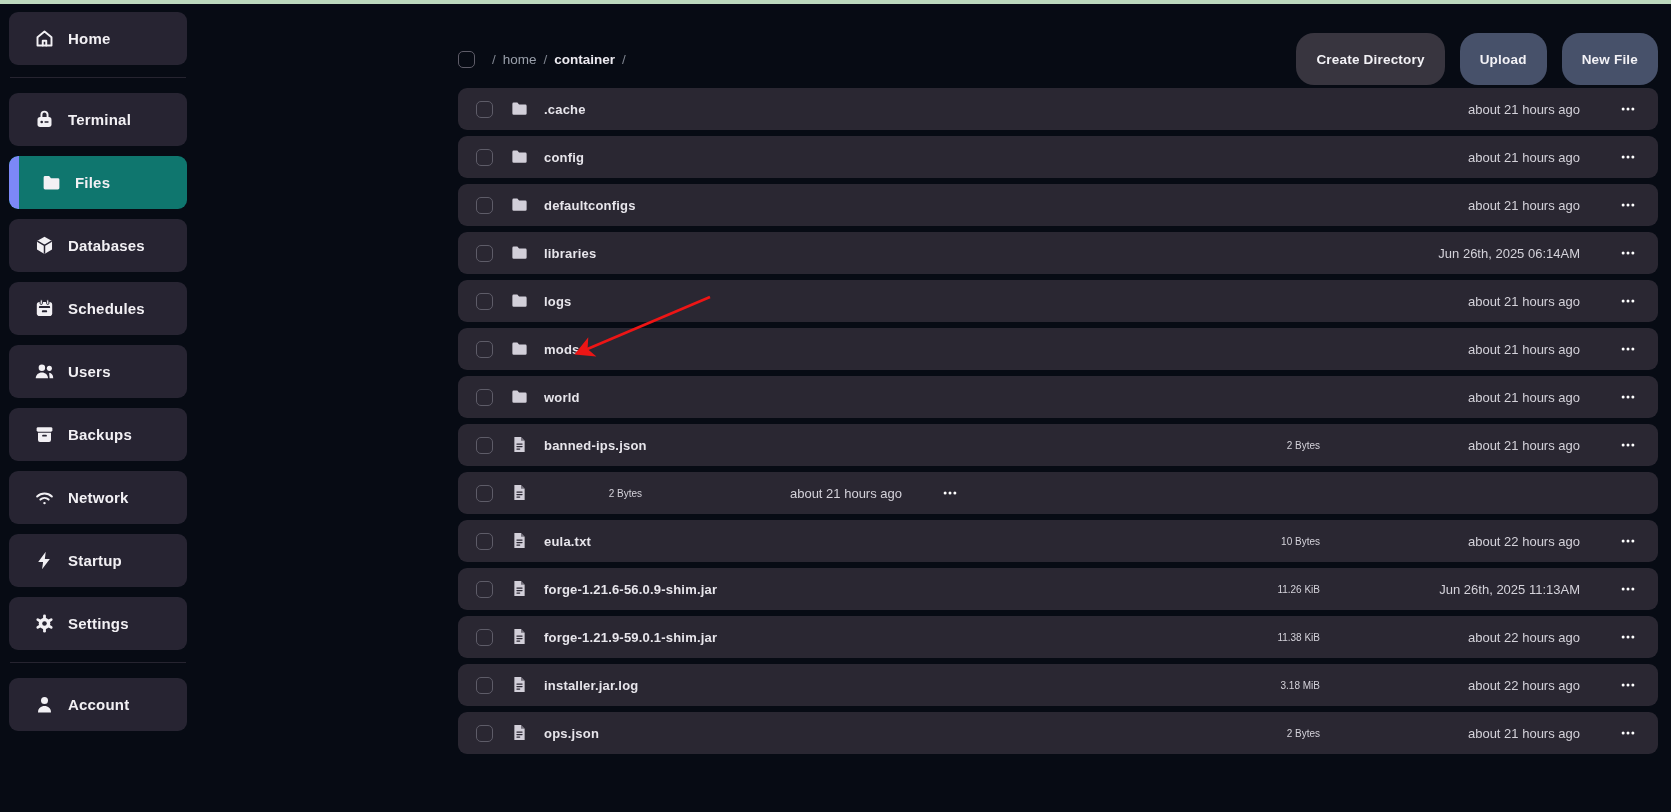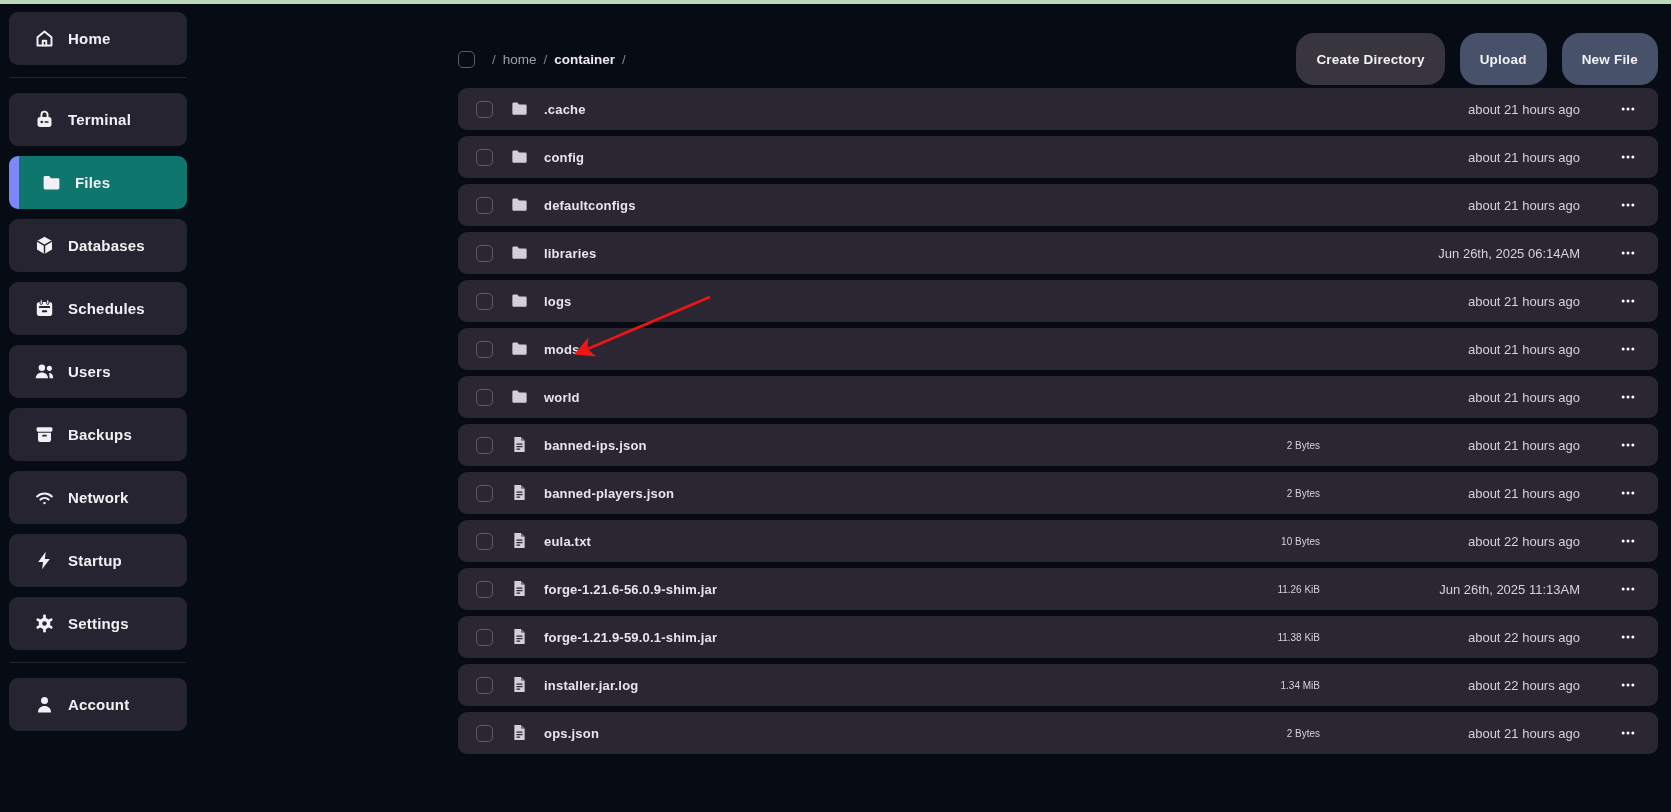--- a/index.html
+++ b/index.html
@@ -372,21 +372,20 @@
     <span class="checkbox"></span>
     <span class="icon">
           <svg viewBox="0 0 24 24">
             <path d="M5.5 2.5h8.4l4.6 4.8v14.2H5.5z" fill="currentColor"></path>
             <path d="M13.9 2.5v4.8h4.6z" fill="#2a2732" opacity=".55"></path>
             <rect x="8" y="10.6" width="8" height="1.6" rx=".8" fill="#2a2732"></rect>
             <rect x="8" y="13.8" width="8" height="1.6" rx=".8" fill="#2a2732"></rect>
             <rect x="8" y="17" width="5" height="1.6" rx=".8" fill="#2a2732"></rect>
           </svg>
         </span>
-    <span class="file-name">banned-players.json</span>
     <span class="file-size">2 Bytes</span>
     <span class="file-time">about 21 hours ago</span>
     <span class="row-menu">
       <svg viewBox="0 0 24 24" fill="currentColor">
             <circle cx="5.5" cy="12" r="2"></circle>
             <circle cx="12" cy="12" r="2"></circle>
             <circle cx="18.5" cy="12" r="2"></circle>
           </svg>
     </span>
   </div>
@@ -461,21 +460,21 @@
     <span class="icon">
           <svg viewBox="0 0 24 24">
             <path d="M5.5 2.5h8.4l4.6 4.8v14.2H5.5z" fill="currentColor"></path>
             <path d="M13.9 2.5v4.8h4.6z" fill="#2a2732" opacity=".55"></path>
             <rect x="8" y="10.6" width="8" height="1.6" rx=".8" fill="#2a2732"></rect>
             <rect x="8" y="13.8" width="8" height="1.6" rx=".8" fill="#2a2732"></rect>
             <rect x="8" y="17" width="5" height="1.6" rx=".8" fill="#2a2732"></rect>
           </svg>
         </span>
     <span class="file-name">installer.jar.log</span>
-    <span class="file-size">1.34 MiB</span>
+    <span class="file-size">3.18 MiB</span>
     <span class="file-time">about 22 hours ago</span>
     <span class="row-menu">
       <svg viewBox="0 0 24 24" fill="currentColor">
             <circle cx="5.5" cy="12" r="2"></circle>
             <circle cx="12" cy="12" r="2"></circle>
             <circle cx="18.5" cy="12" r="2"></circle>
           </svg>
     </span>
   </div>
       <div class="file-row">

